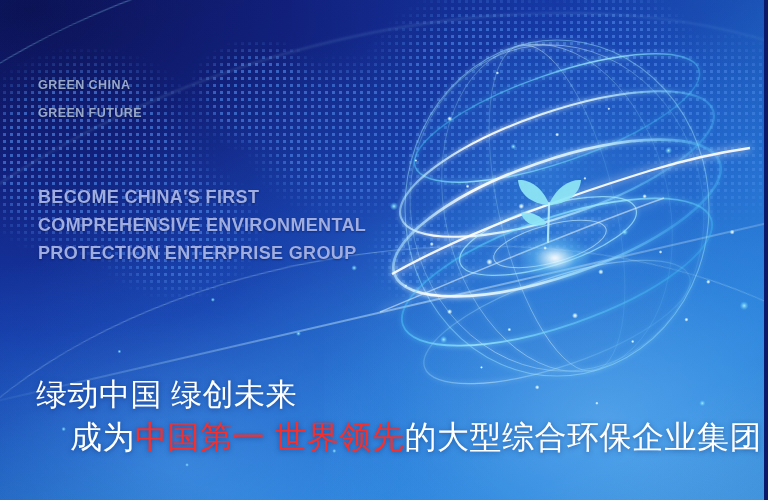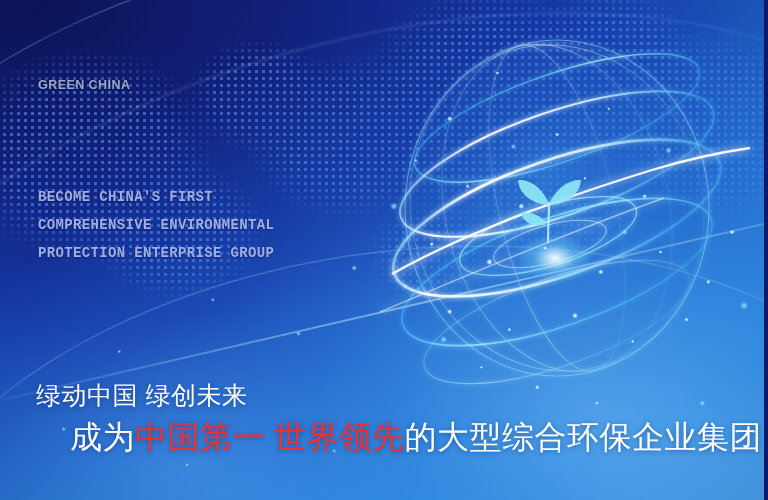--- a/index.html
+++ b/index.html
@@ -145,39 +145,38 @@
     text-transform: uppercase;
     text-shadow: 0 1px 2px rgba(6,14,60,0.55);
   }
 
   .slogan-en {
     position: absolute;
     left: 38px; top: 183px;
     z-index: 6;
   }
   .slogan-en .se-line {
-    font-size: 14px;
+    font-size: 18px;
     font-weight: bold;
     letter-spacing: 0.35px;
     color: #9fade0;
     line-height: 28px;
     white-space: nowrap;
     text-transform: uppercase;
     text-shadow: 0 1px 2px rgba(8,22,80,0.5);
-    font-family: Liberation Mono, monospace;
   }
 
   .headline {
     position: absolute;
     left: 36px; bottom: 42px;
     z-index: 7;
   }
   .headline .hl-line {
     color: #ffffff;
-    font-size: 25px;
+    font-size: 31px;
     line-height: 42px;
     font-weight: normal;
     white-space: nowrap;
     letter-spacing: 0.5px;
     text-shadow: 0 1px 5px rgba(10,40,110,0.5);
   }
   .headline .hl-line-2 { font-size: 32px; margin-left: 34px; }
   .headline .accent { color: #f4302e; }
 
   .vignette {
@@ -340,20 +339,21 @@
         <circle cx="120" cy="352" r="2.0"></circle>
           <circle cx="64" cy="430" r="2.4"></circle>
         <circle cx="188" cy="466" r="2.0"></circle>
           <circle cx="336" cy="452" r="2.2"></circle>
       </g>
     </svg>
   </div>
 
   <div class="tagline-top">
     <div class="tl-line">GREEN CHINA</div>
+    <div class="tl-line">GREEN FUTURE</div>
   </div>
 
   <div class="slogan-en">
     <div class="se-line">BECOME CHINA'S FIRST</div>
     <div class="se-line">COMPREHENSIVE ENVIRONMENTAL</div>
     <div class="se-line">PROTECTION ENTERPRISE GROUP</div>
   </div>
 
   <div class="headline">
     <div class="hl-line hl-line-1">绿动中国 绿创未来</div>

